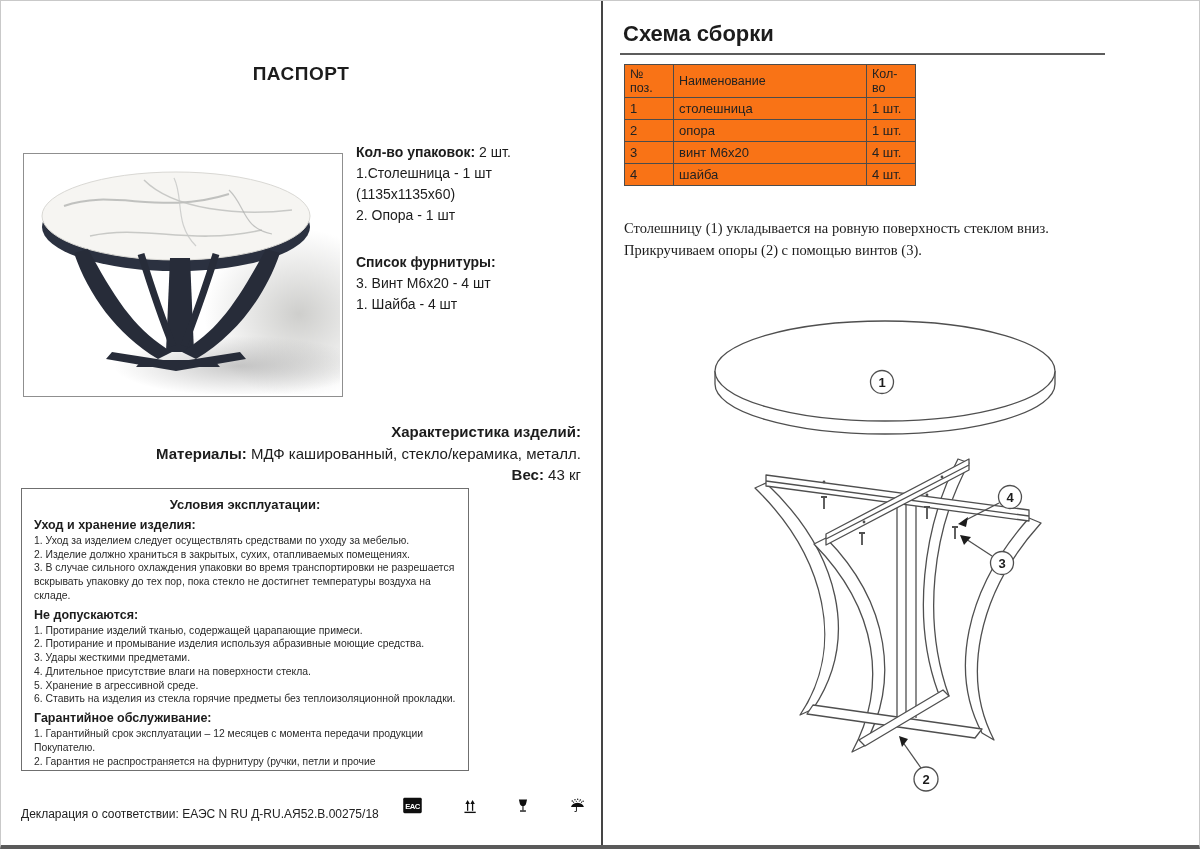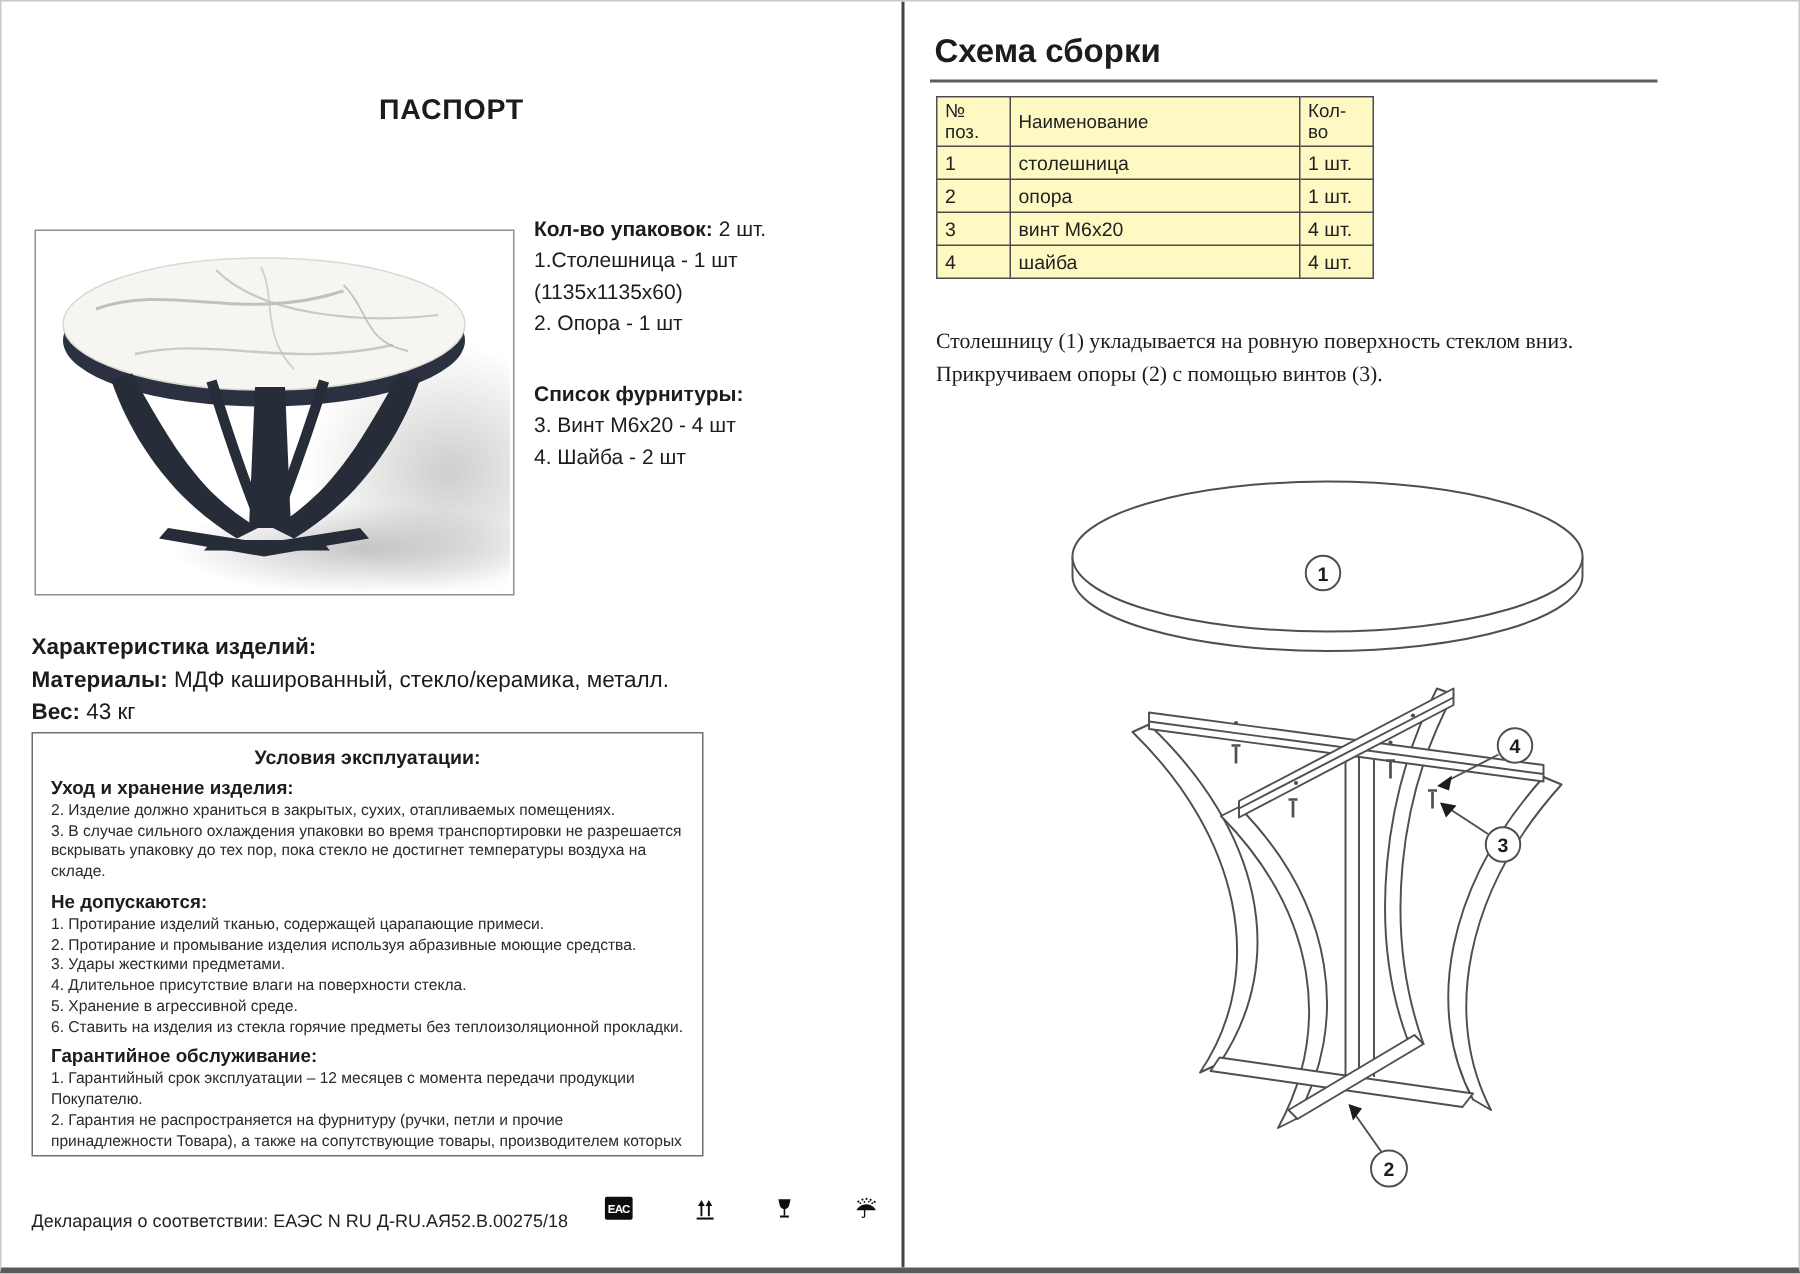--- a/index.html
+++ b/index.html
@@ -16,38 +16,38 @@
   
   .title-left{position:absolute;left:0;top:62px;width:600px;margin:0;text-align:center;
     font-size:19px;font-weight:bold;letter-spacing:.5px;}
   .photo-box{position:absolute;left:22px;top:152px;width:318px;height:242px;
     border:1px solid #8f8f8f;background:#fff;overflow:hidden;}
   .pack-info{position:absolute;left:355px;top:141px;width:238px;font-size:14px;line-height:1.5;}
   .pack-info p{margin:0;}
   .bold{font-weight:bold;}
   .gap-top{margin-top:26px !important;}
   .chars{position:absolute;left:20px;top:420px;width:560px;font-size:15px;line-height:1.44;}
-  .chars p{margin:0;}
+  .chars p{margin:0;text-align:right;}
   .conditions{position:absolute;left:20px;top:487px;width:448px;height:283px;
     border:1px solid #6f6f6f;box-sizing:border-box;padding:6px 12px 4px 12px;overflow:hidden;}
   .cond-title{text-align:center;font-size:13px;font-weight:bold;margin:2px 0 6px 0;}
   .cond-head{font-size:12.5px;font-weight:bold;margin:5px 0 2px 0;}
   .cond-item{margin:0;font-size:10.4px;line-height:1.32;color:#2a2a2a;}
   .declaration{position:absolute;left:20px;top:806px;margin:0;font-size:12px;color:#222;}
   .icons-row{position:absolute;left:402px;top:787px;width:182px;display:flex;
     align-items:flex-end;justify-content:space-between;gap:42px;}
 
   
   .title-right{position:absolute;left:21px;top:20px;margin:0;font-size:22px;font-weight:bold;}
   .title-rule{position:absolute;left:18px;top:52px;width:485px;height:0;
     border-top:2px solid #5c5c5c;}
   .parts-table{position:absolute;left:22px;top:63px;border-collapse:collapse;
     font-size:13px;color:#222;}
   .parts-table th,.parts-table td{border:1.6px solid #4c4c4c;font-weight:normal;
-    text-align:left;padding:2px 5px;background:#fef9c3;}
+    text-align:left;padding:2px 5px;background:#f97316;}
   .parts-table th{height:24px;font-size:12.5px;}
   .parts-table td{height:17px;}
   .col-pos{width:38px;}
   .col-name{width:182px;}
   .col-qty{width:38px;}
   .instructions{position:absolute;left:22px;top:216px;width:520px;margin:0;
     font-size:14.5px;line-height:1.52;font-family:Liberation Serif, serif;}
   .diagram{position:absolute;left:0;top:290px;}
   .callout-num{font-size:13px;font-weight:bold;fill:#1c1c1c;}
 </style>
@@ -99,33 +99,34 @@
       </svg>
     </figure>
 
     <div class="pack-info">
       <p><span class="bold">Кол-во упаковок:</span> <span>2 шт.</span></p>
       <p>1.Столешница - 1 шт</p>
       <p>(1135х1135х60)</p>
       <p>2. Опора  - 1 шт</p>
       <p class="bold gap-top">Список фурнитуры:</p>
       <p>3. Винт М6х20 - 4 шт</p>
-      <p>4. Шайба - 2 шт</p>
+      <p>1. Шайба - 4 шт</p>
     </div>
 
     <div class="chars">
       <p class="bold">Характеристика изделий:</p>
       <p><span class="bold">Материалы:</span> <span>МДФ кашированный, стекло/керамика, металл.</span></p>
       <p><span class="bold">Вес:</span> <span>43 кг</span></p>
     </div>
 
     <div class="conditions">
       <div class="cond-title">Условия эксплуатации:</div>
 
       <div class="cond-head">Уход и хранение изделия:</div>
+      <p class="cond-item">1. Уход за изделием следует осуществлять средствами по уходу за мебелью.</p>
       <p class="cond-item">2. Изделие должно храниться в закрытых, сухих, отапливаемых помещениях.</p>
       <p class="cond-item">3. В случае сильного охлаждения упаковки во время транспортировки не разрешается вскрывать упаковку до тех пор, пока стекло не достигнет температуры воздуха на складе.</p>
 
       <div class="cond-head">Не допускаются:</div>
       <p class="cond-item">1. Протирание изделий тканью, содержащей царапающие примеси.</p>
       <p class="cond-item">2. Протирание и промывание изделия используя абразивные моющие средства.</p>
       <p class="cond-item">3. Удары жесткими предметами.</p>
       <p class="cond-item">4. Длительное присутствие влаги на поверхности стекла.</p>
       <p class="cond-item">5. Хранение в агрессивной среде.</p>
       <p class="cond-item">6. Ставить на изделия из стекла горячие предметы без теплоизоляционной прокладки.</p>

